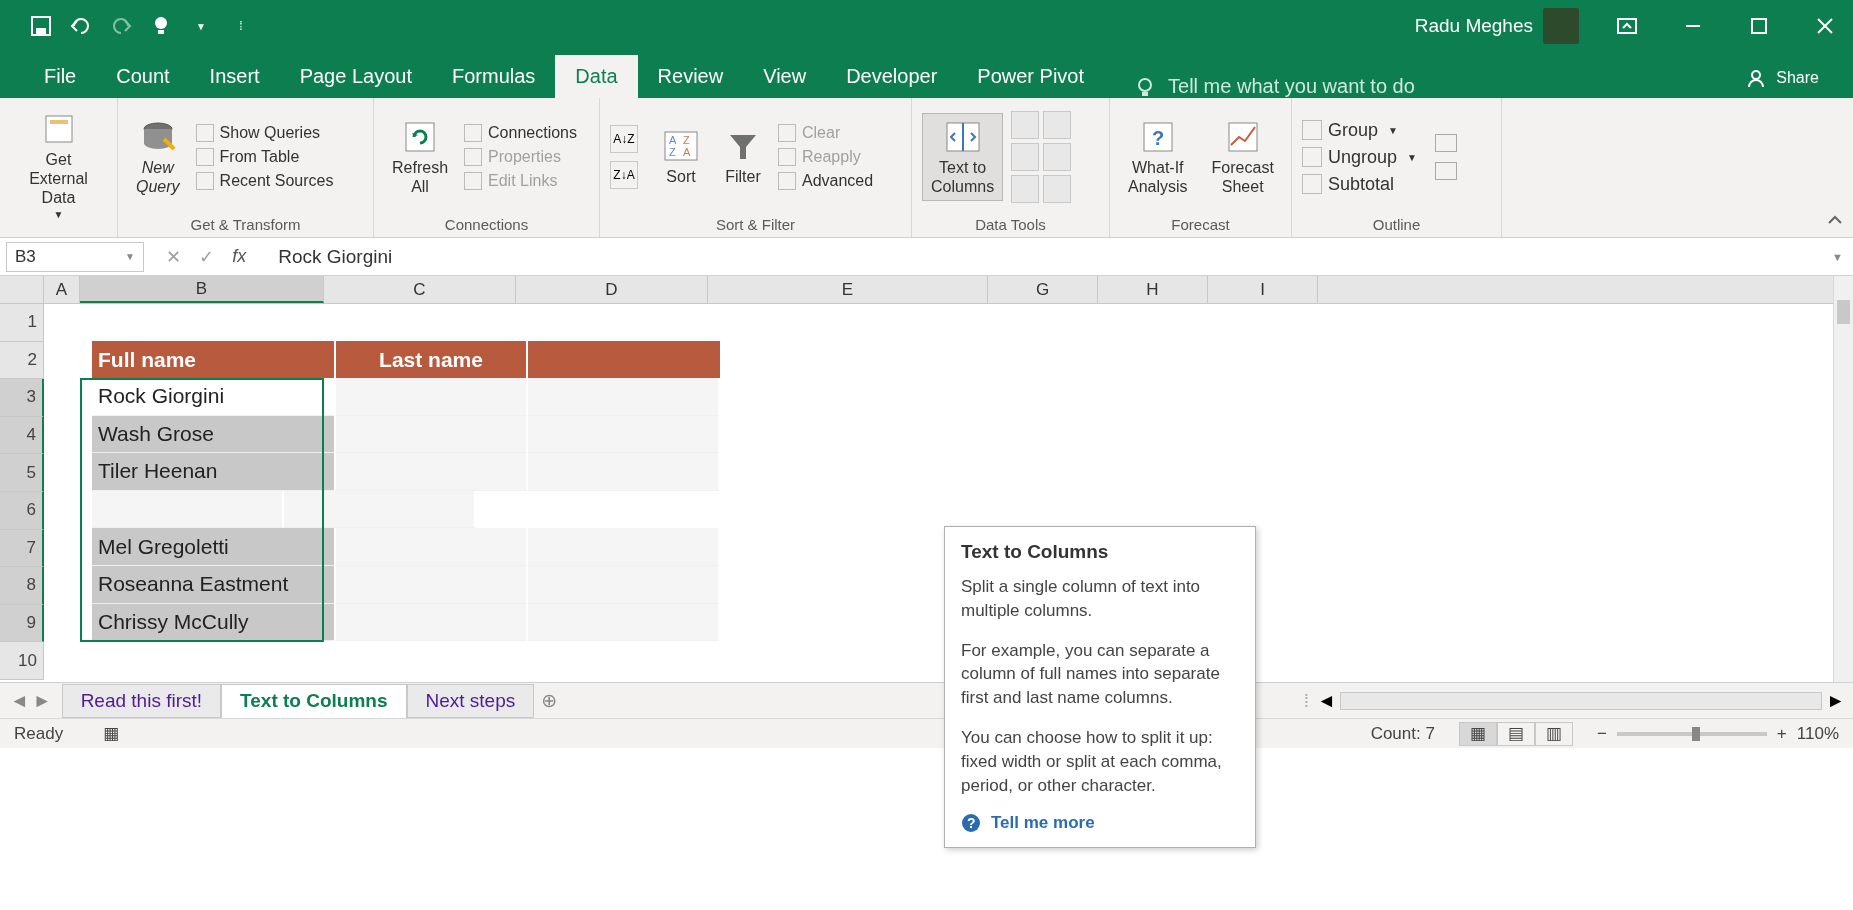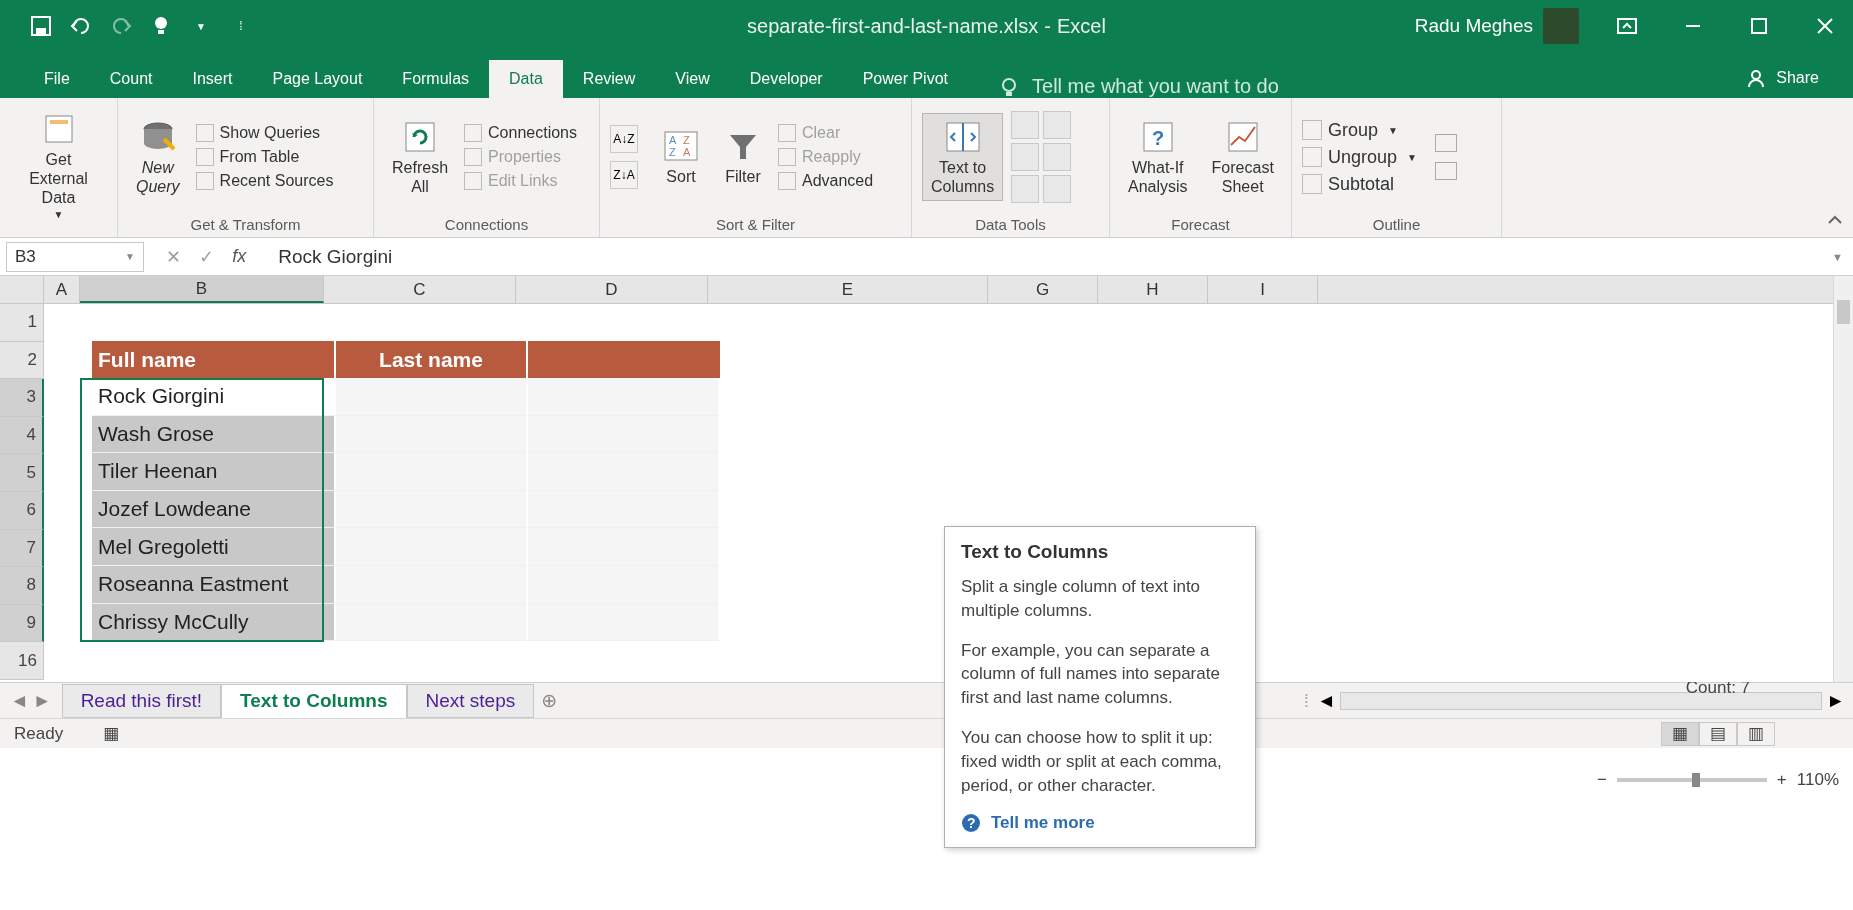--- a/index.html
+++ b/index.html
@@ -10,21 +10,21 @@
 .titlebar .qat { display: flex; align-items: center; gap: 18px; padding-left: 30px; }
 .titlebar .qat .ic { width: 22px; height: 22px; display: flex; align-items: center; justify-content: center; }
 .titlebar .center { position: absolute; left: 50%; transform: translateX(-50%); font-size: 20px; color: #e8f3ee; display: flex; gap: 6px; }
 .titlebar .right { position: absolute; right: 10px; display: flex; align-items: center; gap: 30px; }
 .titlebar .right .user { display: flex; align-items: center; gap: 10px; font-size: 19px; }
 .titlebar .avatar { width: 36px; height: 36px; background: #2d4a2c; border-radius: 2px; }
 .winbtn { width: 36px; height: 36px; display: flex; align-items: center; justify-content: center; }
 
 
 .menutabs { height: 46px; background: #0d7e50; display: flex; align-items: flex-end; color: #fff; padding-left: 24px; gap: 0; }
-.menutabs .tab { padding: 10px 20px; font-size: 16px; cursor: pointer; }
+.menutabs .tab { padding: 10px 20px; font-size: 20px; cursor: pointer; }
 .menutabs .tab.active { background: #f3f2f1; color: #0d7e50; }
 .menutabs .file { font-weight: 400; }
 .menutabs .tellme { margin-left: 30px; display: flex; align-items: center; gap: 12px; }
 .menutabs .tellme input { background: transparent; border: none; color: #cfe8de; font-size: 20px; width: 280px; outline: none; }
 .menutabs .tellme input::placeholder { color: #cfe8de; }
 .menutabs .share { margin-left: auto; margin-right: 24px; display: flex; align-items: center; gap: 10px; padding: 10px; }
 
 
 .ribbon { height: 140px; background: #f3f2f1; border-bottom: 1px solid #d0d0d0; display: flex; position: relative; }
 .rgroup { border-right: 1px solid #d8d8d8; display: flex; flex-direction: column; }
@@ -80,21 +80,21 @@
 .sheettabs { height: 36px; border-top: 1px solid #d0d0d0; background: #f3f2f1; display: flex; align-items: center; font-size: 19px; }
 .sheettabs .nav { display:flex; gap:4px; padding: 0 10px; color:#888; }
 .sheettabs .stab { padding: 5px 18px; border: 1px solid #c8c8c8; background: #eaeaea; color:#4c1d95; cursor:pointer; }
 .sheettabs .stab.active { background:#fff; color:#0d7e50; font-weight:bold; border-bottom: none; }
 .sheettabs .addsheet { width:30px; text-align:center; color:#888; cursor:pointer; }
 .sheettabs .hscroll { margin-left:auto; display:flex; align-items:center; gap:4px; padding-right:8px; flex:0 0 536px; }
 .sheettabs .hscroll .track { flex:1; height:18px; background:#e8e8e8; border:1px solid #c8c8c8; }
 
 
 .statusbar { height: 30px; background: #f3f2f1; border-top: 1px solid #d8d8d8; display:flex; align-items:center; font-size: 17px; color:#444; padding: 0 14px; }
-.statusbar .right { margin-left:auto; display:flex; align-items:center; gap: 24px; flex-direction: column; }
+.statusbar .right { margin-left:auto; display:flex; align-items:center; gap: 24px; }
 .statusbar .views { display:flex; gap:0; }
 .statusbar .views div { width:38px; height:24px; border:1px solid #c8c8c8; display:flex; align-items:center; justify-content:center; }
 .statusbar .zoom { display:flex; align-items:center; gap: 10px; }
 .statusbar .slider { width: 150px; height: 4px; background:#c8c8c8; position:relative; }
 .statusbar .slider .th { position:absolute; left:50%; top:-5px; width:8px; height:14px; background:#888; }
 
 svg { display:block; }
 </style>
 </head>
 <body>
@@ -120,25 +120,20 @@
         </svg>
       </div>
     <div class="ic">
         <svg width="18" height="22">
           <circle cx="9" cy="8" r="6" fill="#fff"></circle>
           <rect x="6" y="15" width="6" height="4" fill="#fff"></rect>
         </svg>
       </div>
     <div class="ic" style="font-size:10px;">▼</div>
     <div class="ic" style="font-size:12px;">⁞</div>
-  </div>
-  <div class="center">
-    <span>separate-first-and-last-name.xlsx</span>
-    <span>-</span>
-    <span>Excel</span>
   </div>
   <div class="right">
     <div class="user">
       <span>Radu Meghes</span>
       <div class="avatar"></div>
     </div>
     <div class="winbtn">
         <svg width="20" height="16">
           <rect x="1" y="1" width="18" height="14" fill="none" stroke="#fff" stroke-width="2"></rect>
           <path d="M6 10 L10 6 L14 10" fill="none" stroke="#fff" stroke-width="2"></path>
@@ -431,21 +426,21 @@
   <div class="rowheads" id="rowheads">
       <div class="rh">1</div>
       <div class="rh">2</div>
       <div class="rh sel">3</div>
       <div class="rh sel">4</div>
       <div class="rh sel">5</div>
       <div class="rh sel">6</div>
       <div class="rh sel">7</div>
       <div class="rh sel">8</div>
       <div class="rh sel">9</div>
-      <div class="rh">16</div>
+      <div class="rh">10</div>
     </div>
   <div class="cells">
     <div class="wtable">
       <div class="hdr">
         <div class="col1" style="padding-left:6px;">Full name</div>
         <div class="col3">Last name</div>
       </div>
       <div id="table-body">
           <div class="row first">
             <div class="col1">Rock Giorgini</div>
@@ -456,21 +451,20 @@
             <div class="col1 selcell">Wash Grose</div>
             <div class="col2" style="background: rgb(245, 245, 245);"></div>
             <div class="col3" style="background: rgb(245, 245, 245);"></div>
           </div>
           <div class="row">
             <div class="col1 selcell">Tiler Heenan</div>
             <div class="col2" style="background: rgb(245, 245, 245);"></div>
             <div class="col3" style="background: rgb(245, 245, 245);"></div>
           </div>
           <div class="row">
-            <div class="col1 selcell">Jozef Lowdeane</div>
             <div class="col2" style="background: rgb(245, 245, 245);"></div>
             <div class="col3" style="background: rgb(245, 245, 245);"></div>
           </div>
           <div class="row">
             <div class="col1 selcell">Mel Gregoletti</div>
             <div class="col2" style="background: rgb(245, 245, 245);"></div>
             <div class="col3" style="background: rgb(245, 245, 245);"></div>
           </div>
           <div class="row">
             <div class="col1 selcell">Roseanna Eastment</div>

